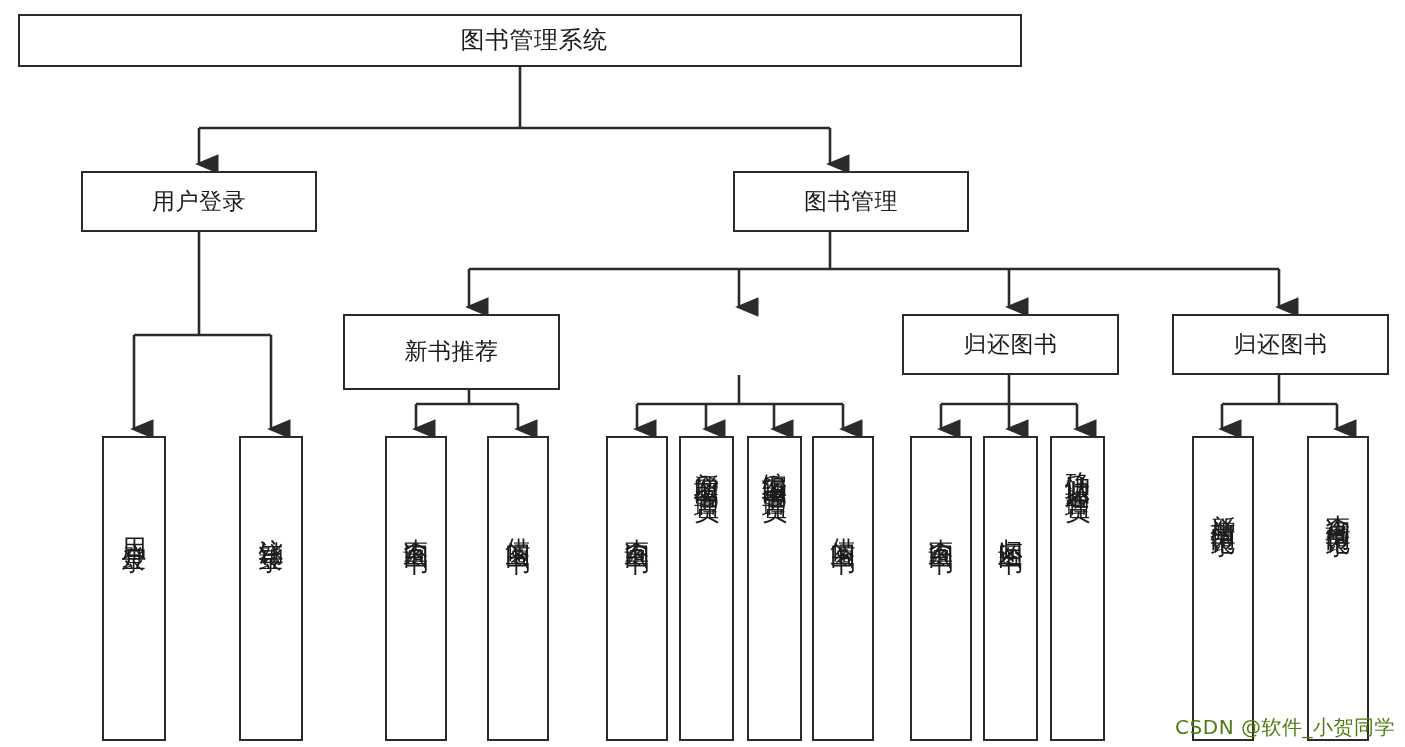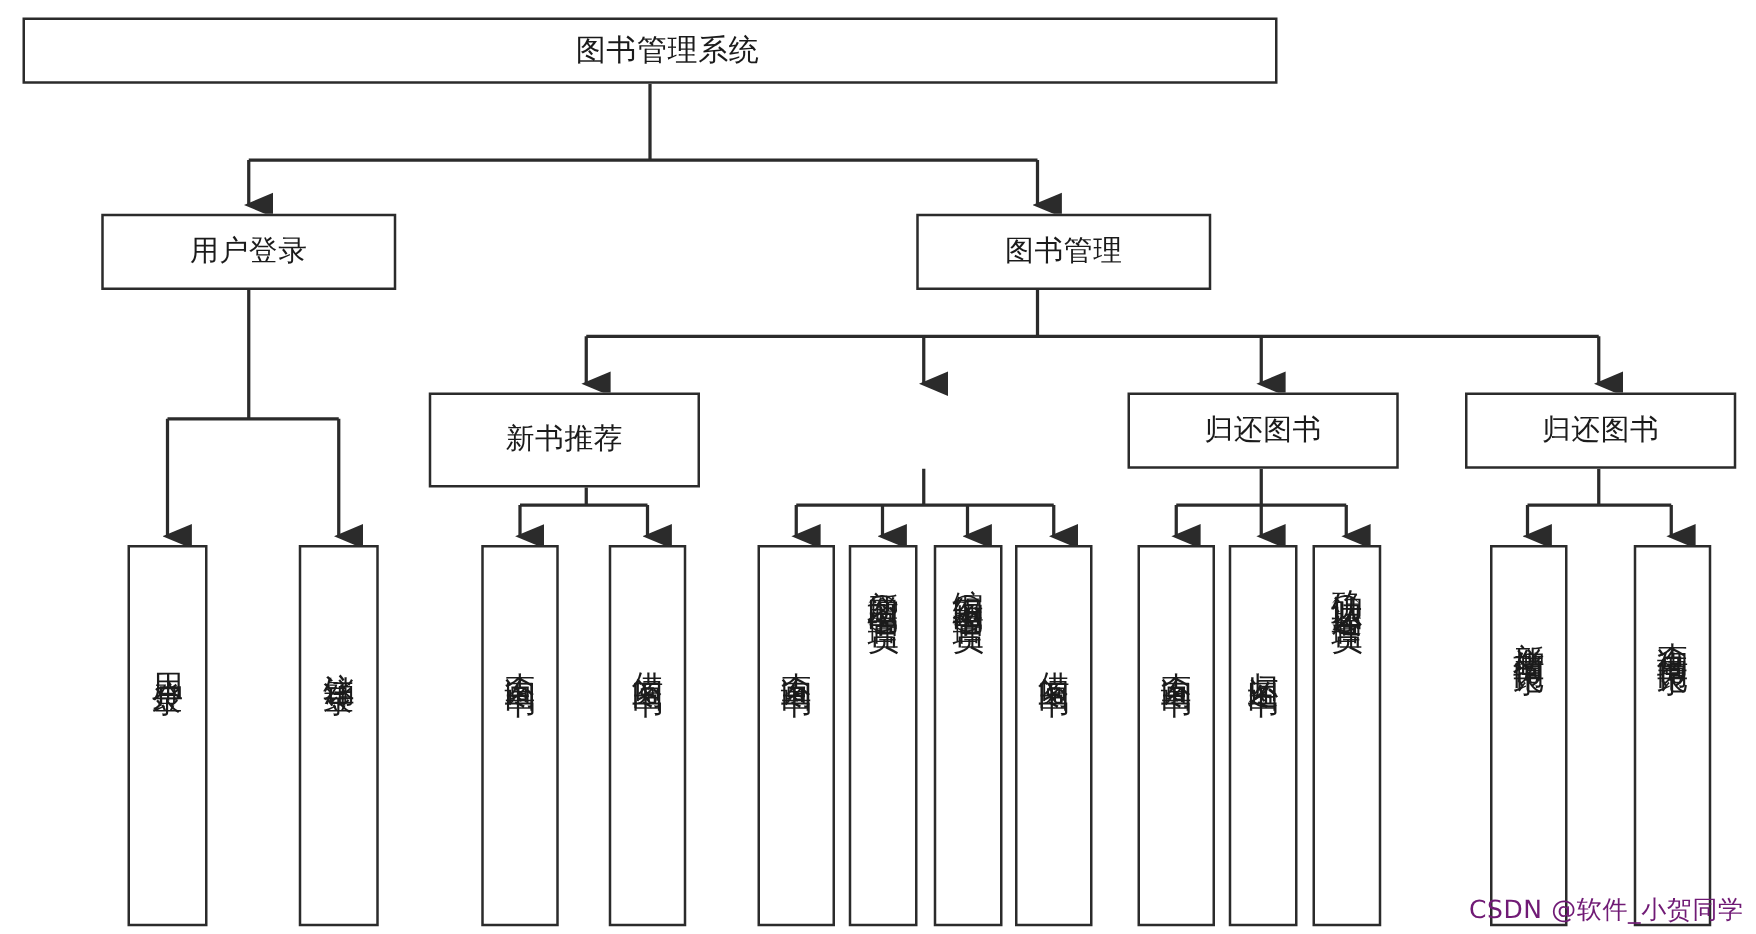--- a/index.html
+++ b/index.html
@@ -74,21 +74,21 @@
     margin-top: 46px;
   }
   .node.vert.high .node-label {
     margin-top: 4px;
   }
   .watermark {
     position: absolute;
     right: 10px;
     bottom: 6px;
     font-size: 20px;
-    color: #701a75;
+    color: #4d7c0f;
     white-space: nowrap;
     letter-spacing: 0.5px;
   }
 </style>
 </head>
 <body>
 
 <div id="diagram-root">
 
   <svg class="connectors" viewBox="0 0 1405 747" xmlns="http://www.w3.org/2000/svg">

